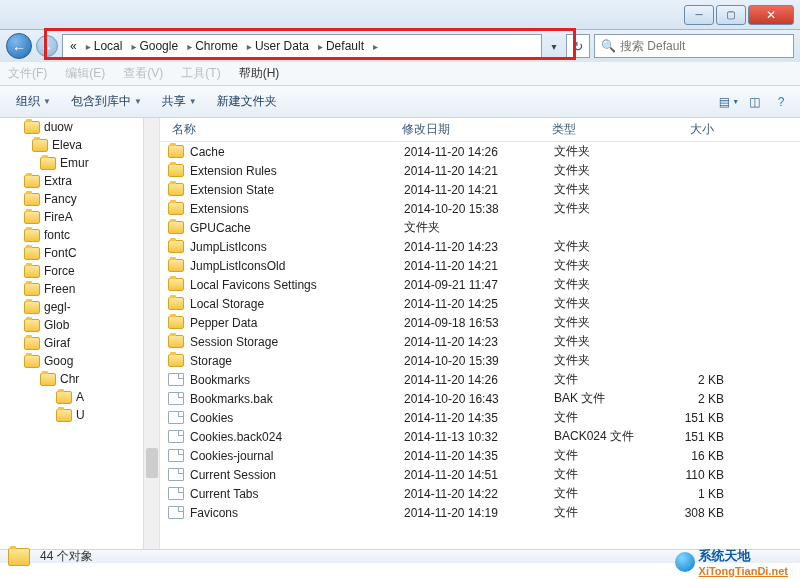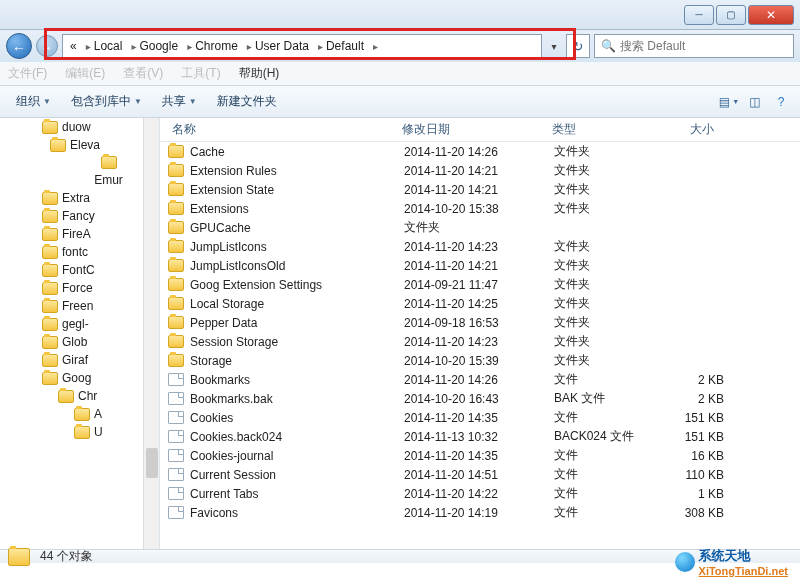--- a/index.html
+++ b/index.html
@@ -36,21 +36,21 @@
 .tbitem .drop { font-size:8px; color:#4a6a8a; }
 .spacer { flex:1 }
 .tbicon { width:22px; height:22px; display:flex; align-items:center; justify-content:center; color:#3a6a9a; border-radius:3px; }
 
 
 .content { display:flex; height: calc(579px - 30px - 32px - 24px - 32px - 30px); }
 .tree { width:160px; border-right:1px solid #dde4ea; overflow:hidden; background:#fff; position:relative; }
 .tree-scroll { position:absolute; right:0; top:0; bottom:0; width:16px; background:#f0f0f0; border-left:1px solid #dcdcdc; }
 .tree-thumb { position:absolute; left:2px; width:12px; background:#cdcdcd; border-radius:2px; top:330px; height:30px; }
 .tree ul { list-style:none; padding-left:24px; }
-.tree li { font-size:12px; color:#222; padding:2px 0; display:flex; align-items:center; gap:4px; white-space:nowrap;margin-left:18px; }
+.tree li { font-size:12px; color:#222; padding:2px 0; display:flex; align-items:center; gap:4px; white-space:nowrap; }
 .folder-icon { width:16px; height:13px; display:inline-block; background:linear-gradient(#fce79a,#f5c542); border-radius:2px; border:1px solid #d4a520; position:relative; }
 .folder-icon::before { content:""; position:absolute; top:-3px; left:1px; width:6px; height:3px; background:#f5c542; border-radius:1px 1px 0 0; }
 
 .files { flex:1; overflow:hidden; position:relative; }
 .colhdr { height:24px; border-bottom:1px solid #e2e8ee; display:flex; align-items:center; font-size:12px; color:#3a5a7a; padding-left:8px; }
 .colhdr div { padding:0 4px; }
 .c-name { width:230px; }
 .c-date { width:150px; }
 .c-type { width:100px; }
 .c-size { width:70px; text-align:right; }
@@ -154,21 +154,21 @@
   <div class="tree">
     <ul id="tree-list">
         <li style="padding-left: 0px;">
           <span class="folder-icon"></span>
           <span>duow</span>
         </li>
         <li style="padding-left: 8px;">
           <span class="folder-icon"></span>
           <span>Eleva</span>
         </li>
-        <li style="padding-left: 16px; flex-direction: column;">
+        <li style="padding-left: 16px;">
           <span class="folder-icon"></span>
           <span>Emur</span>
         </li>
         <li style="padding-left: 0px;">
           <span class="folder-icon"></span>
           <span>Extra</span>
         </li>
         <li style="padding-left: 0px;">
           <span class="folder-icon"></span>
           <span>Fancy</span>
@@ -277,21 +277,21 @@
         </div>
         <div class="row">
           <span class="ico folder-icon"></span>
           <div class="c-name" style="width:214px">JumpListIconsOld</div>
           <div class="c-date">2014-11-20 14:21</div>
           <div class="c-type">文件夹</div>
           <div class="c-size"></div>
         </div>
         <div class="row">
           <span class="ico folder-icon"></span>
-          <div class="c-name" style="width:214px">Goog Extension Settings</div>
+          <div class="c-name" style="width:214px">Local Favicons Settings</div>
           <div class="c-date">2014-09-21 11:47</div>
           <div class="c-type">文件夹</div>
           <div class="c-size"></div>
         </div>
         <div class="row">
           <span class="ico folder-icon"></span>
           <div class="c-name" style="width:214px">Local Storage</div>
           <div class="c-date">2014-11-20 14:25</div>
           <div class="c-type">文件夹</div>
           <div class="c-size"></div>

